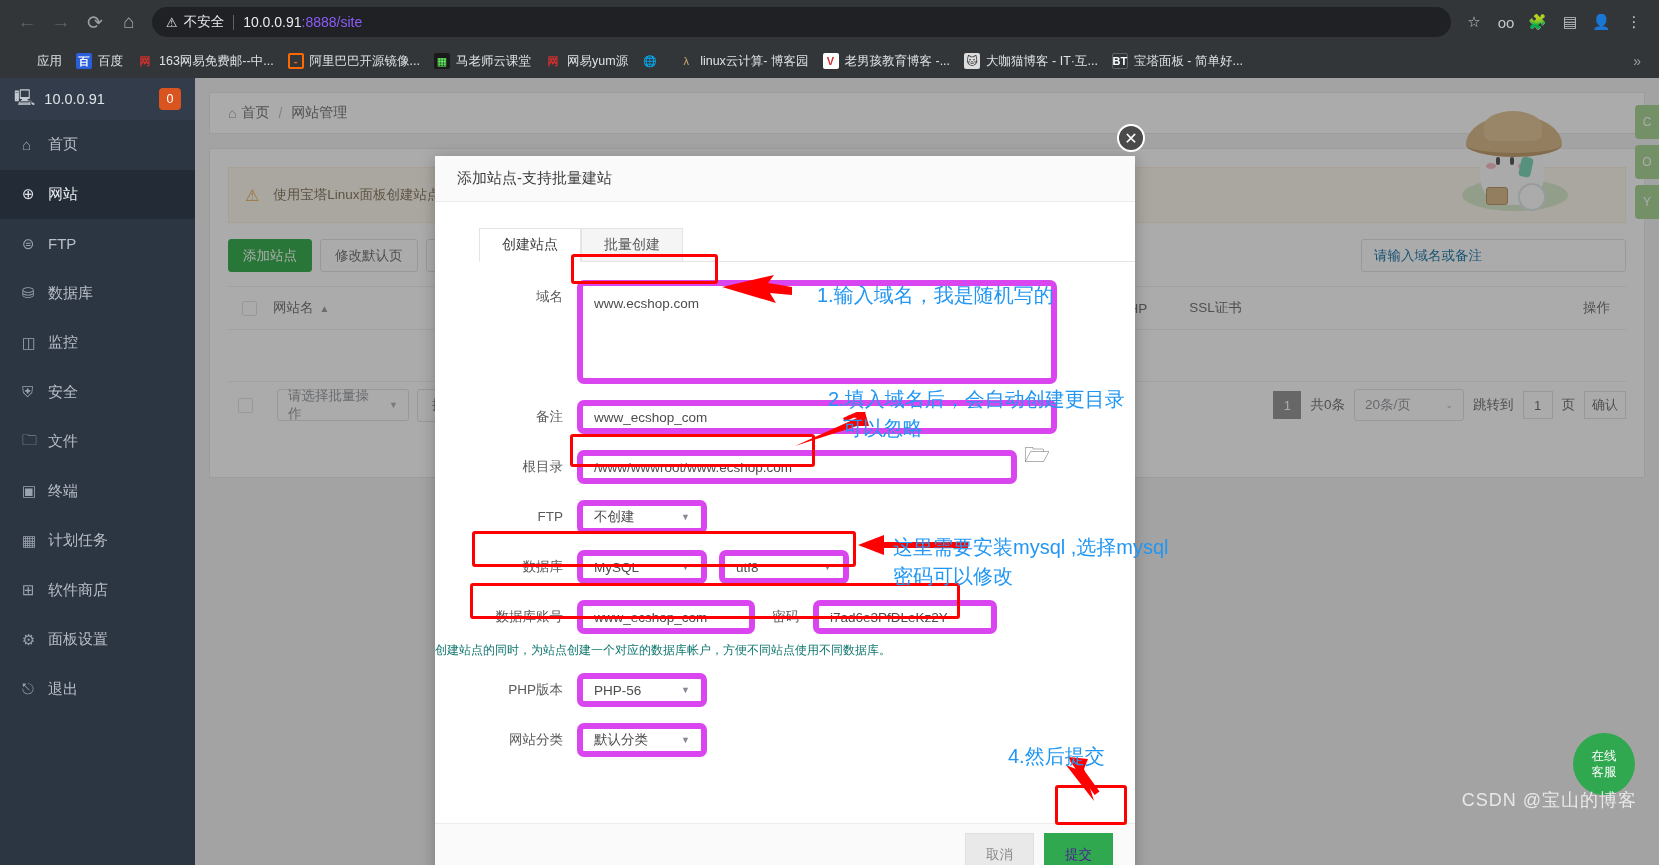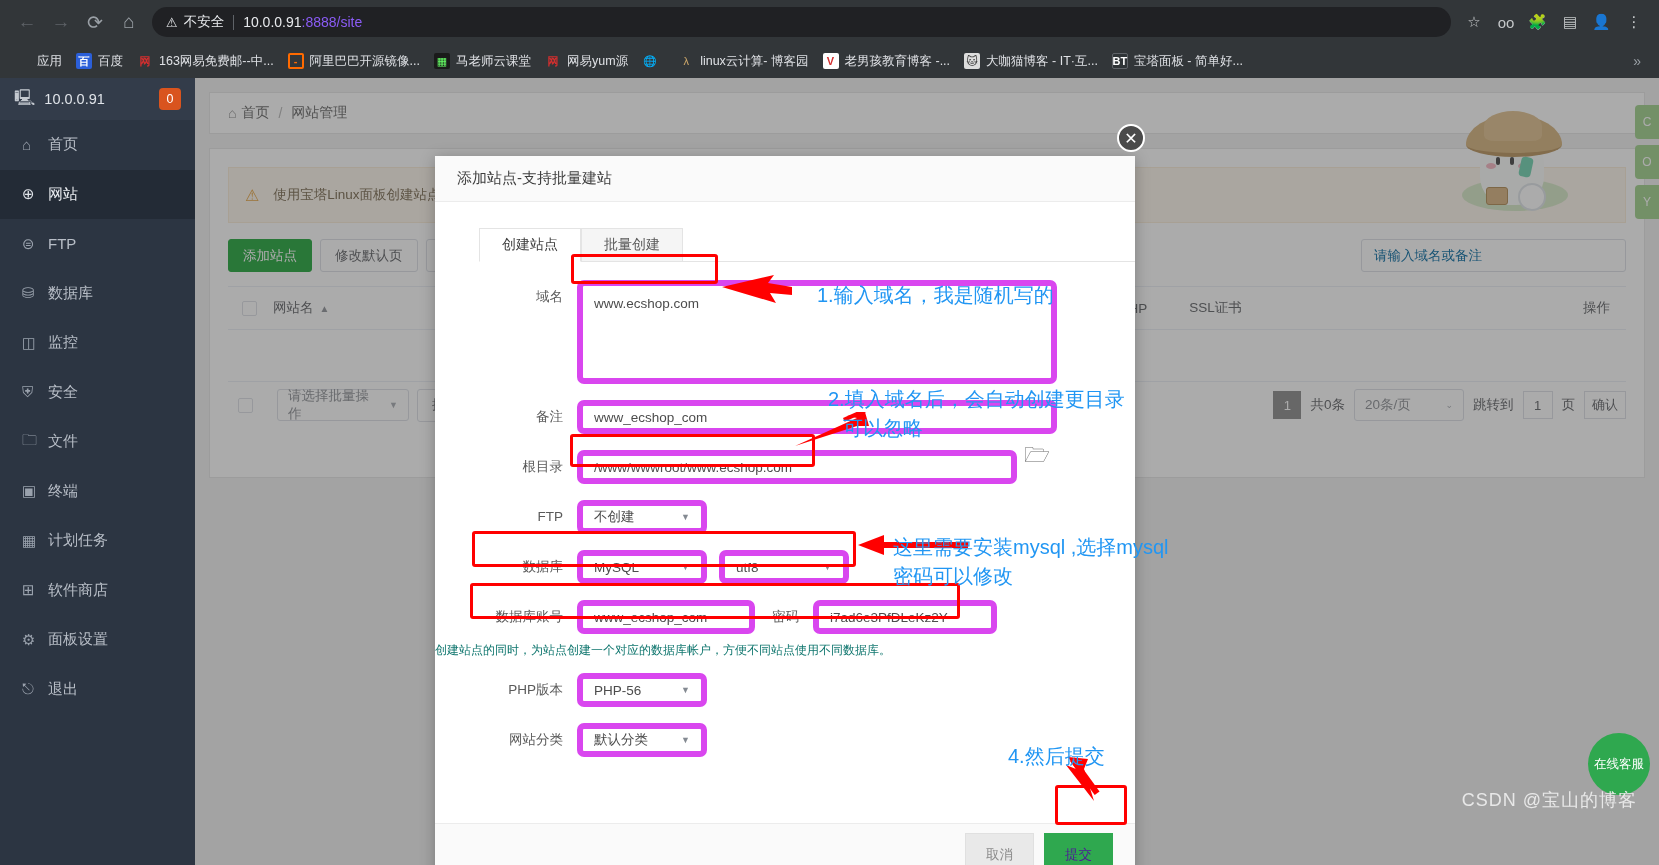--- a/index.html
+++ b/index.html
@@ -148,23 +148,23 @@
     background:#d7b27f; border-radius:3px; border:1px solid #b08a52; }
   .m-clock { position:absolute; left:60px; top:78px; width:28px; height:28px;
     background:#fff; border:2px solid #dfe4e8; border-radius:50%; }
 
   .right-tabs { position:absolute; right:0; top:105px; z-index:14;
     display:flex; flex-direction:column; gap:6px; }
   .rt { width:24px; height:34px; background:#9fd08a; color:#fff;
     display:flex; align-items:center; justify-content:center; font-size:12px;
     border-radius:4px 0 0 4px; }
 
-  .kefu { position:absolute; right:9px; top:733px; width:62px; height:62px;
+  .kefu { position:absolute; right:24px; top:733px; width:62px; height:62px;
     border-radius:50%; background:#2fa84f; color:#fff; z-index:60;
-    display:flex; flex-direction:row; align-items:center;
+    display:flex; flex-direction:column; align-items:center;
     justify-content:center; font-size:12.5px; line-height:1.3; }
   .watermark { position:absolute; right:22px; top:788px; z-index:61;
     color:#e8e8e8; font-size:18px; letter-spacing:1px; }
 
   
   .modal { position:absolute; left:435px; top:136px; width:700px; height:729px;
     background:#fff; z-index:70; box-shadow:0 2px 14px rgba(0,0,0,.25);
     display:flex; flex-direction:column;margin-top:20px; }
   .modal-head { height:46px; border-bottom:1px solid #ececec; background:#fafafa;
     display:flex; align-items:center; padding:0 22px; color:#3f3f3f; font-size:15px; }

